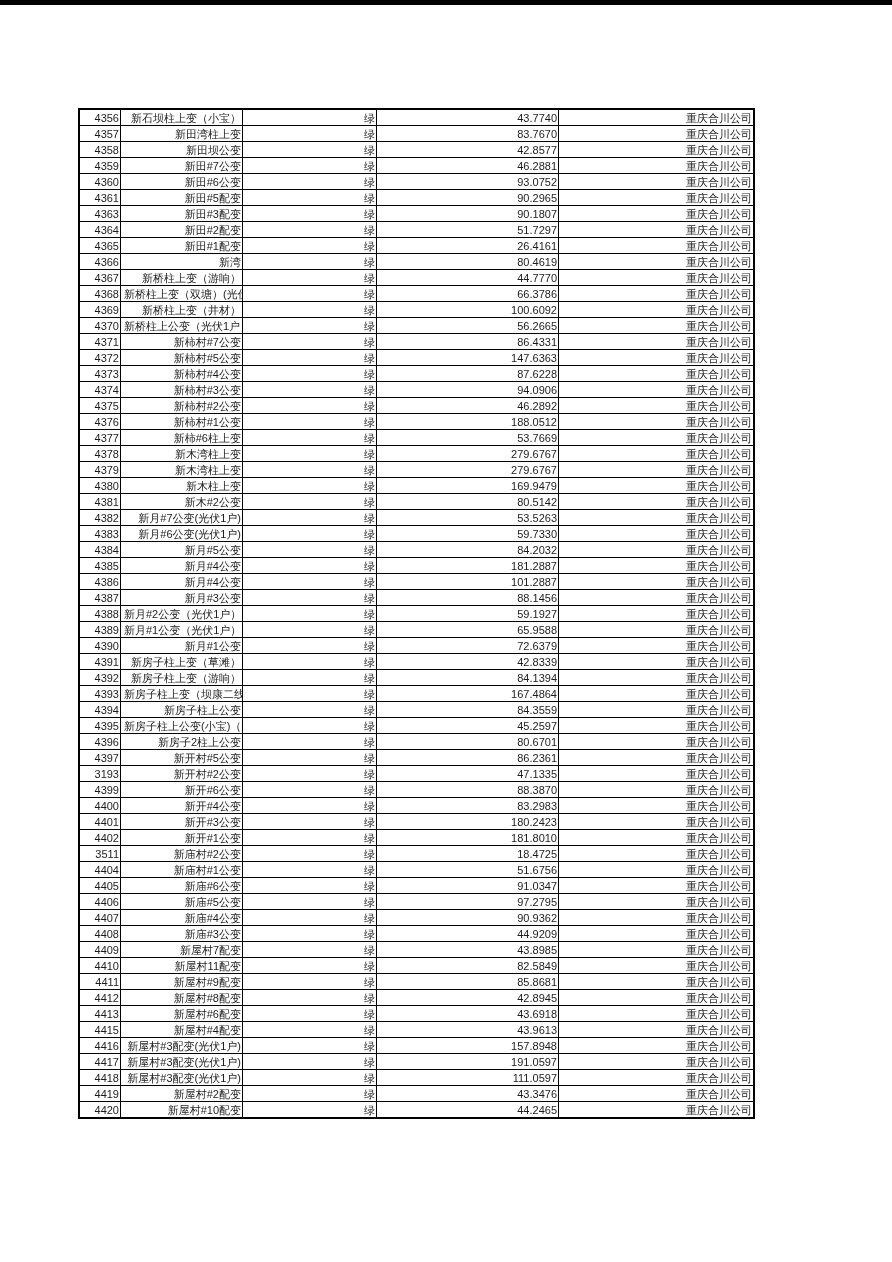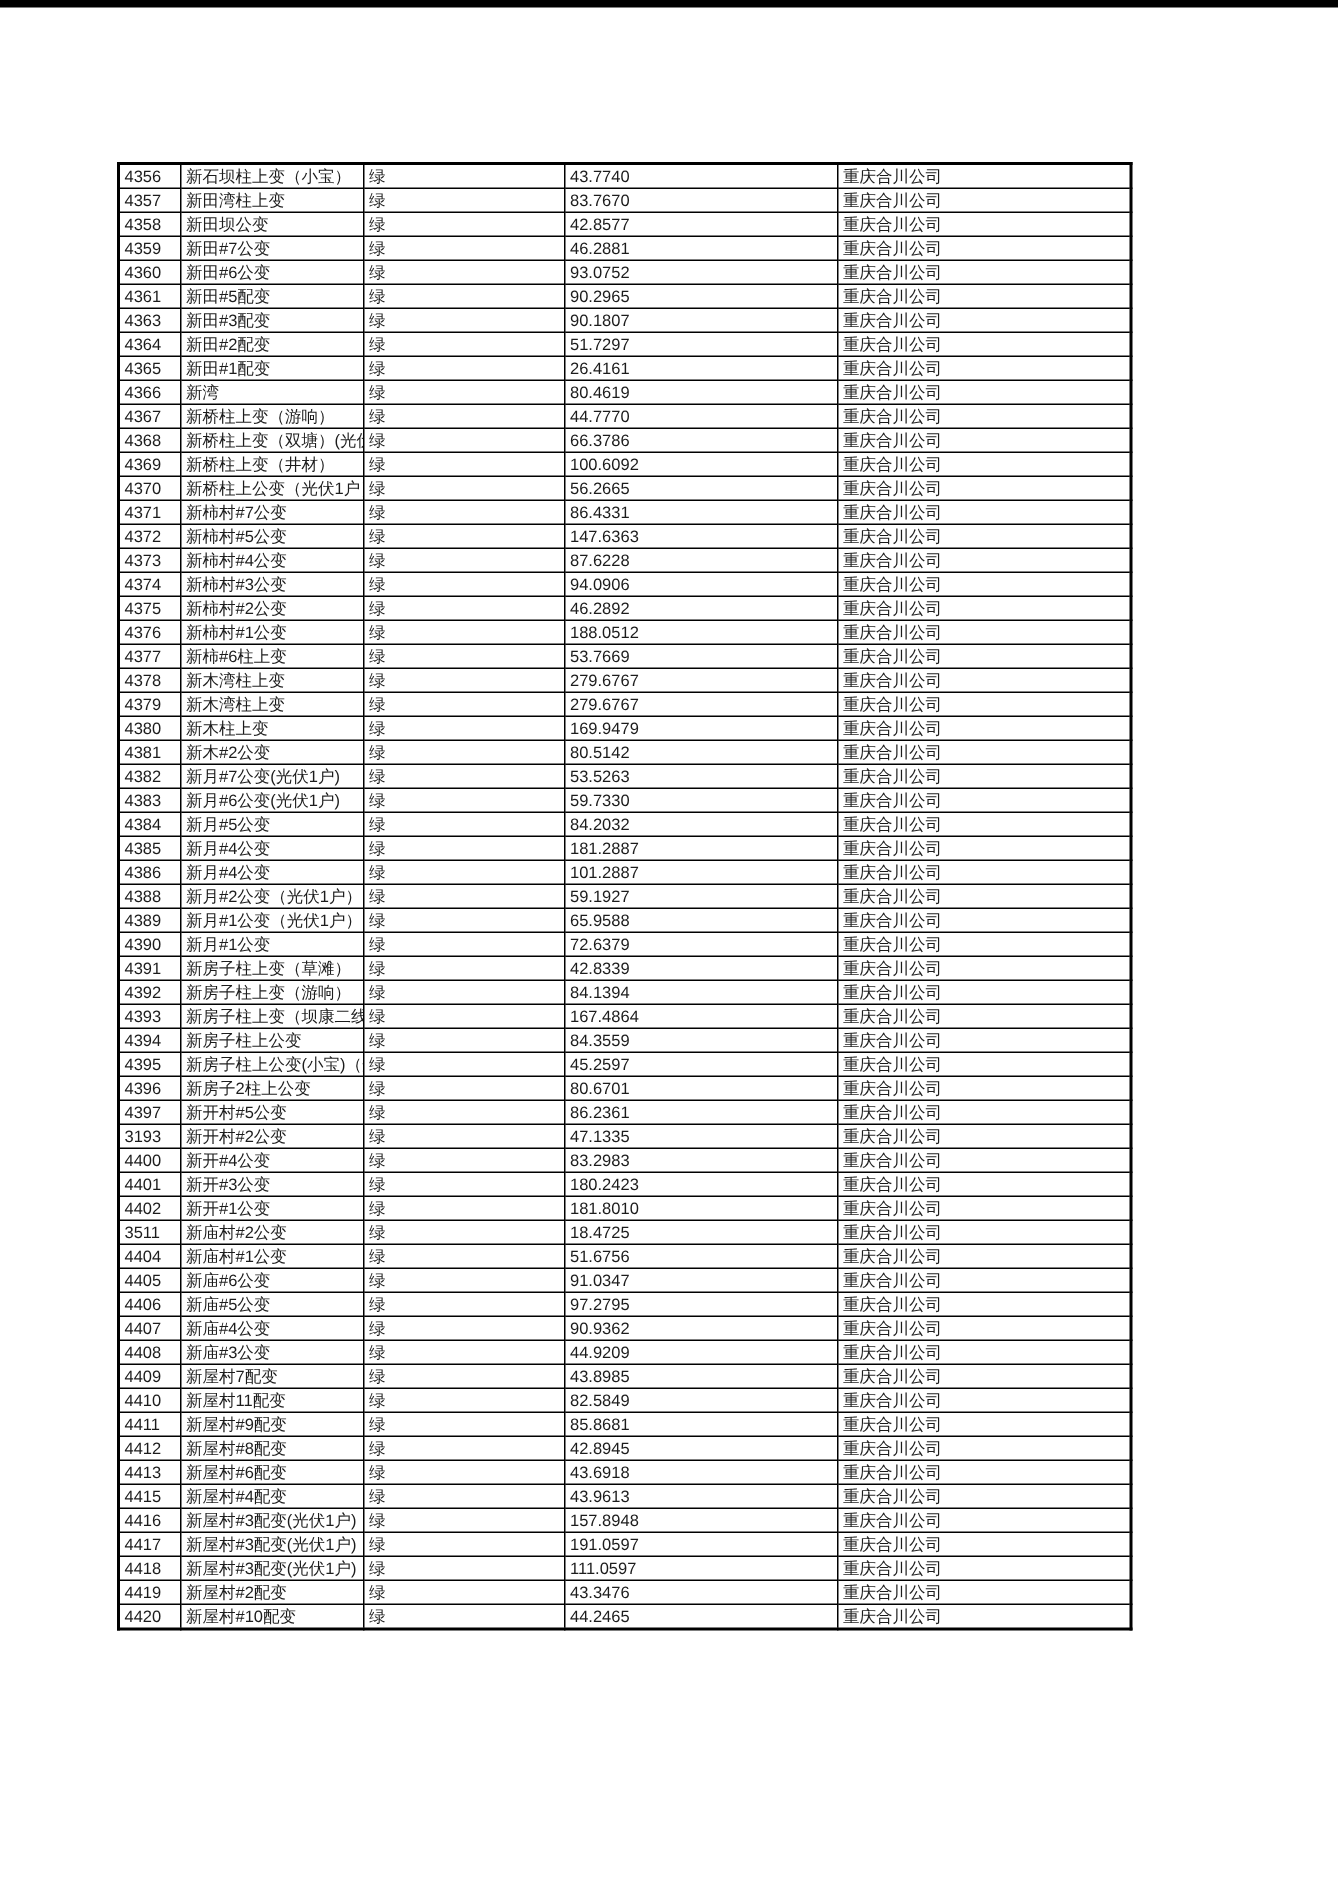--- a/index.html
+++ b/index.html
@@ -7,20 +7,21 @@
     padding: 0;
     background: #ffffff;
     font-family: "Liberation Sans", "DejaVu Sans", sans-serif;
   }
   #screen {
     position: relative;
     width: 892px;
     height: 1262px;
     background: #ffffff;
     overflow: hidden;
+    text-align: right;
   }
   #top-bar {
     position: absolute;
     left: 0; top: 0;
     width: 892px;
     height: 5px;
     background: #000000;
   }
   table.sheet {
     position: absolute;
@@ -261,20 +262,27 @@
     <td class="col-company">重庆合川公司</td>
   </tr>
         <tr>
     <td class="col-id">4386</td>
     <td class="col-name">新月#4公变</td>
     <td class="col-status">绿</td>
     <td class="col-value">101.2887</td>
     <td class="col-company">重庆合川公司</td>
   </tr>
         <tr>
+    <td class="col-id">4387</td>
+    <td class="col-name">新月#3公变</td>
+    <td class="col-status">绿</td>
+    <td class="col-value">88.1456</td>
+    <td class="col-company">重庆合川公司</td>
+  </tr>
+        <tr>
     <td class="col-id">4388</td>
     <td class="col-name">新月#2公变（光伏1户）</td>
     <td class="col-status">绿</td>
     <td class="col-value">59.1927</td>
     <td class="col-company">重庆合川公司</td>
   </tr>
         <tr>
     <td class="col-id">4389</td>
     <td class="col-name">新月#1公变（光伏1户）</td>
     <td class="col-status">绿</td>
@@ -335,20 +343,27 @@
     <td class="col-name">新开村#5公变</td>
     <td class="col-status">绿</td>
     <td class="col-value">86.2361</td>
     <td class="col-company">重庆合川公司</td>
   </tr>
         <tr>
     <td class="col-id">3193</td>
     <td class="col-name">新开村#2公变</td>
     <td class="col-status">绿</td>
     <td class="col-value">47.1335</td>
+    <td class="col-company">重庆合川公司</td>
+  </tr>
+        <tr>
+    <td class="col-id">4399</td>
+    <td class="col-name">新开#6公变</td>
+    <td class="col-status">绿</td>
+    <td class="col-value">88.3870</td>
     <td class="col-company">重庆合川公司</td>
   </tr>
         <tr>
     <td class="col-id">4400</td>
     <td class="col-name">新开#4公变</td>
     <td class="col-status">绿</td>
     <td class="col-value">83.2983</td>
     <td class="col-company">重庆合川公司</td>
   </tr>
         <tr>

